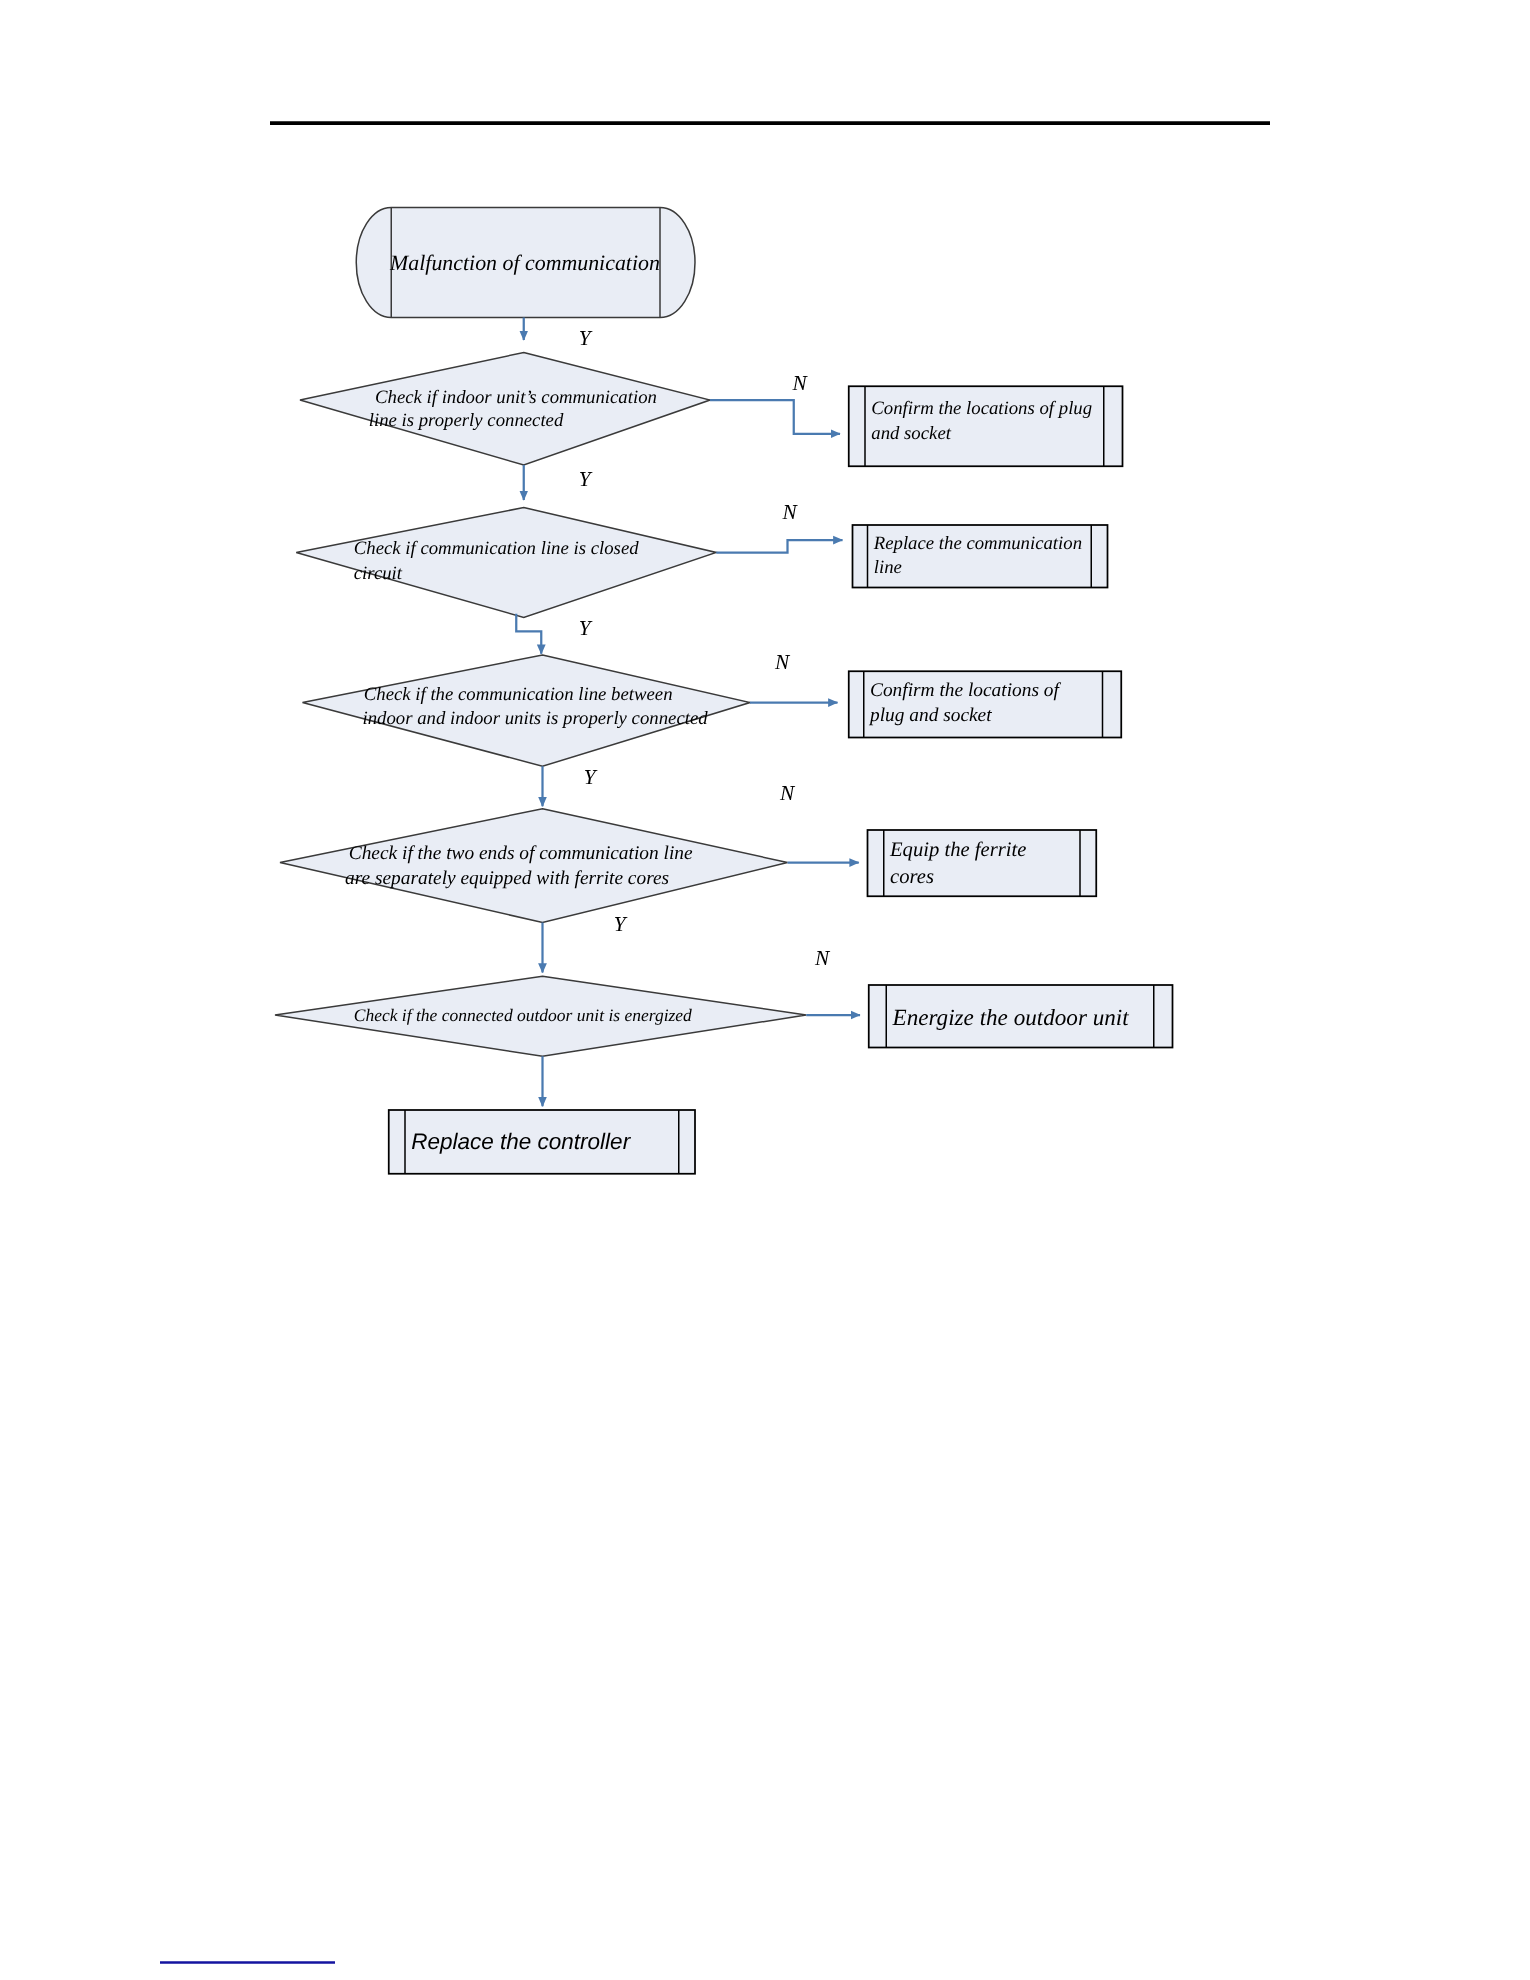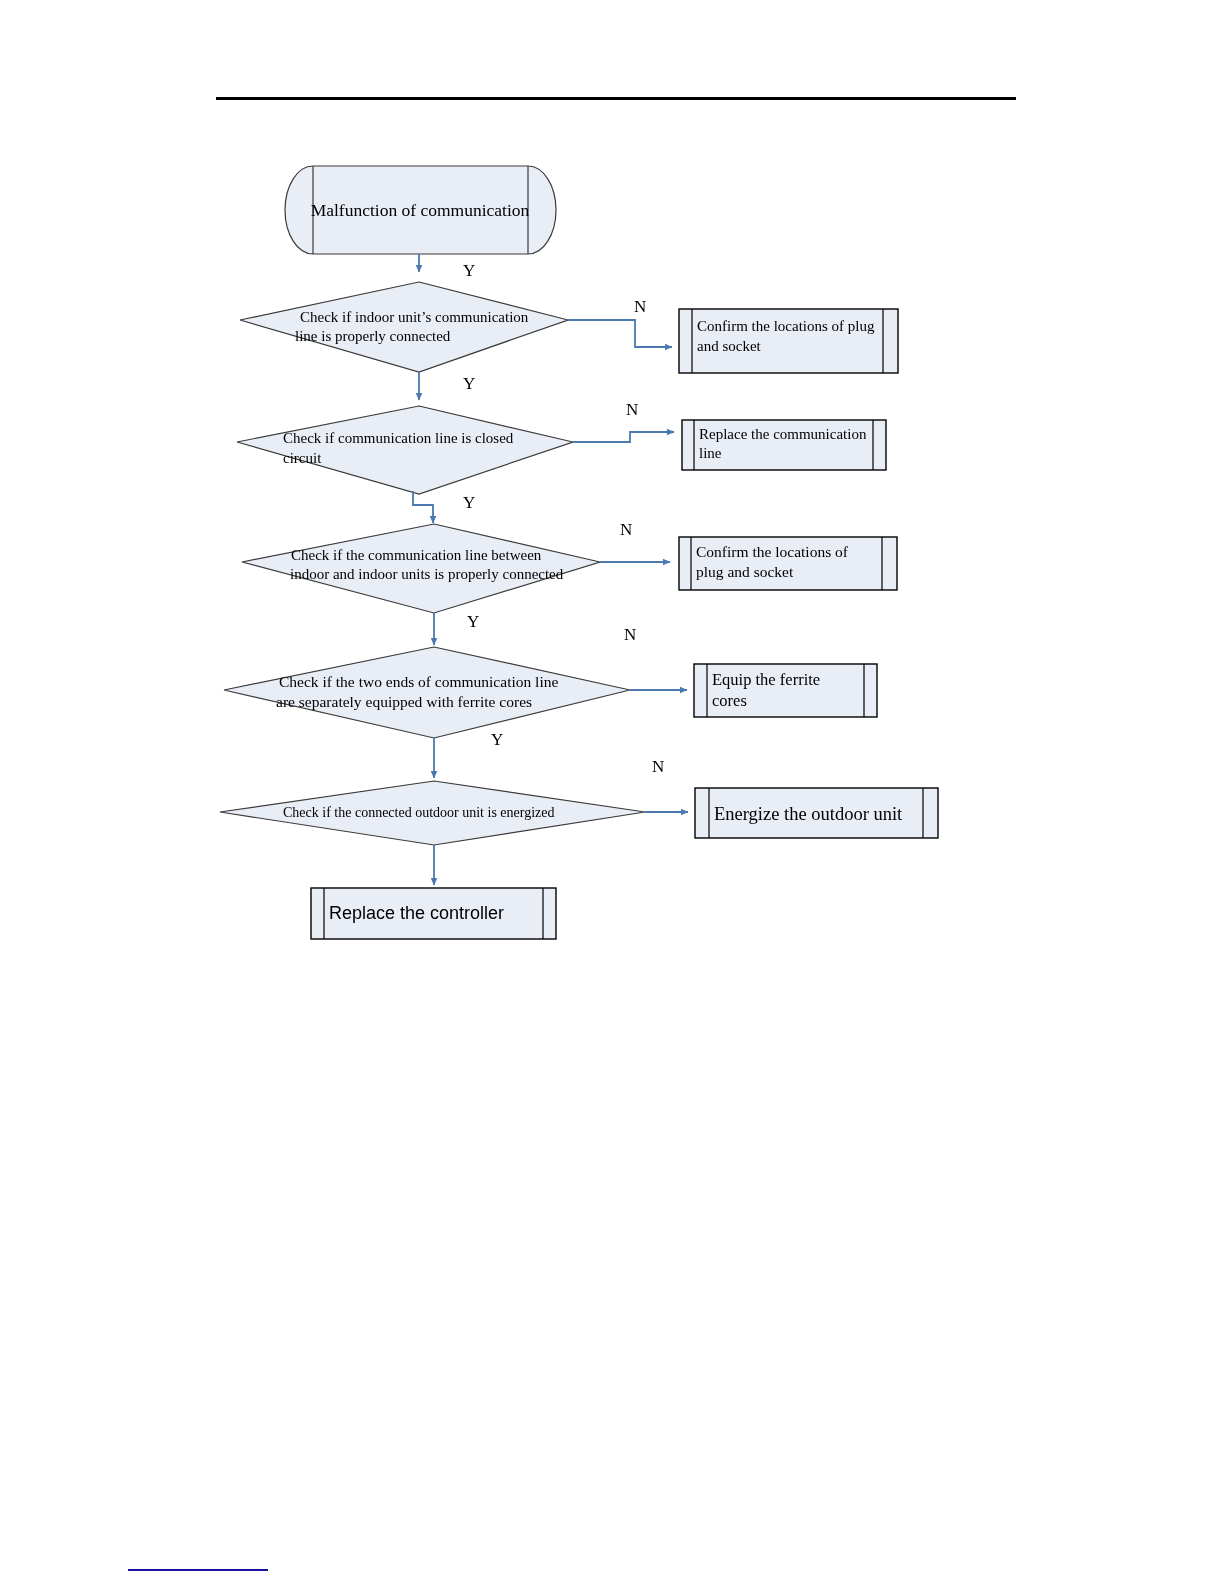--- a/index.html
+++ b/index.html
@@ -12,20 +12,21 @@
     height: 1584px;
     position: relative;
     font-family: "Liberation Serif", serif;
     overflow: hidden;
   }
   .page {
     position: absolute;
     top: 0; left: 0;
     width: 1224px;
     height: 1576px;
+    font-style: italic;
   }
   .header-rule {
     position: absolute;
     left: 216px;
     top: 97px;
     width: 800px;
     height: 3px;
     background: #000000;
   }
   .footer-rule {

